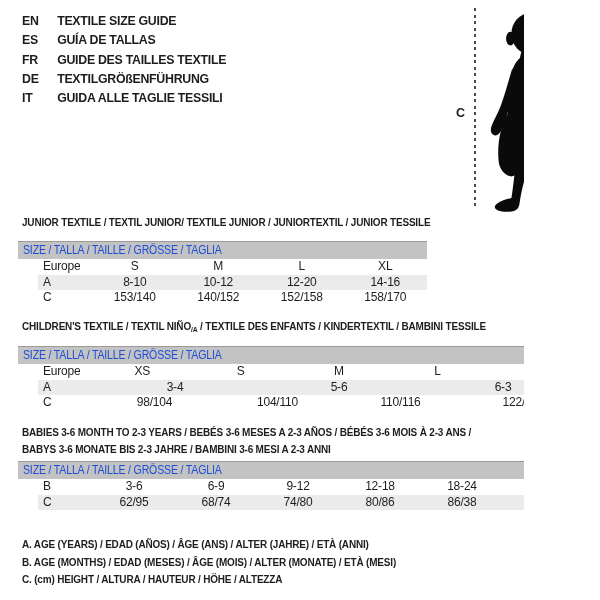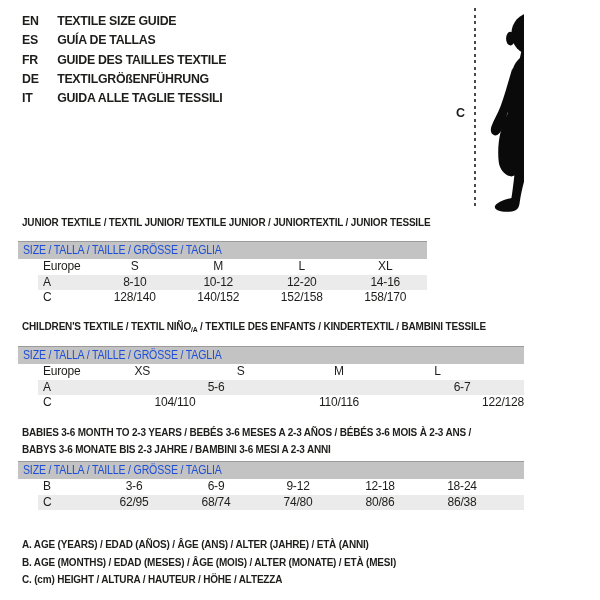--- a/index.html
+++ b/index.html
@@ -119,21 +119,21 @@
     </div>
     <div class="t-row alt">
       <span class="t-label">A</span>
       <span class="t-cell">8-10</span>
       <span class="t-cell">10-12</span>
       <span class="t-cell">12-20</span>
       <span class="t-cell">14-16</span>
     </div>
     <div class="t-row">
       <span class="t-label">C</span>
-      <span class="t-cell">128/140</span>
+      <span class="t-cell">153/140</span>
       <span class="t-cell">140/152</span>
       <span class="t-cell">152/158</span>
       <span class="t-cell">158/170</span>
     </div>
   </div>
 
   <div class="section-title title-children">
     <span>CHILDREN'S TEXTILE / TEXTIL NIÑO</span><span class="sub-a">/A</span><span> / TEXTILE DES ENFANTS / KINDERTEXTIL / BAMBINI TESSILE</span>
   </div>
   <div class="size-table tbl-children">
@@ -143,25 +143,27 @@
     <div class="t-row">
       <span class="t-label">Europe</span>
       <span class="t-cell">XS</span>
       <span class="t-cell">S</span>
       <span class="t-cell">M</span>
       <span class="t-cell">L</span>
       <span class="t-cell">XL</span>
     </div>
     <div class="t-row alt">
       <span class="t-label">A</span>
+      <span class="t-cell">3-4</span>
       <span class="t-cell">5-6</span>
-      <span class="t-cell">6-7</span>
+      <span class="t-cell">6-3</span>
     </div>
     <div class="t-row">
       <span class="t-label">C</span>
+      <span class="t-cell">98/104</span>
       <span class="t-cell">104/110</span>
       <span class="t-cell">110/116</span>
       <span class="t-cell">122/128</span>
     </div>
   </div>
 
   <div class="section-title title-babies">
     <div>BABIES 3-6 MONTH TO 2-3 YEARS / BEBÉS 3-6 MESES A 2-3 AÑOS / BÉBÉS 3-6 MOIS À 2-3 ANS /</div>
     <div>BABYS 3-6 MONATE BIS 2-3 JAHRE / BAMBINI 3-6 MESI A 2-3 ANNI</div>
   </div>

